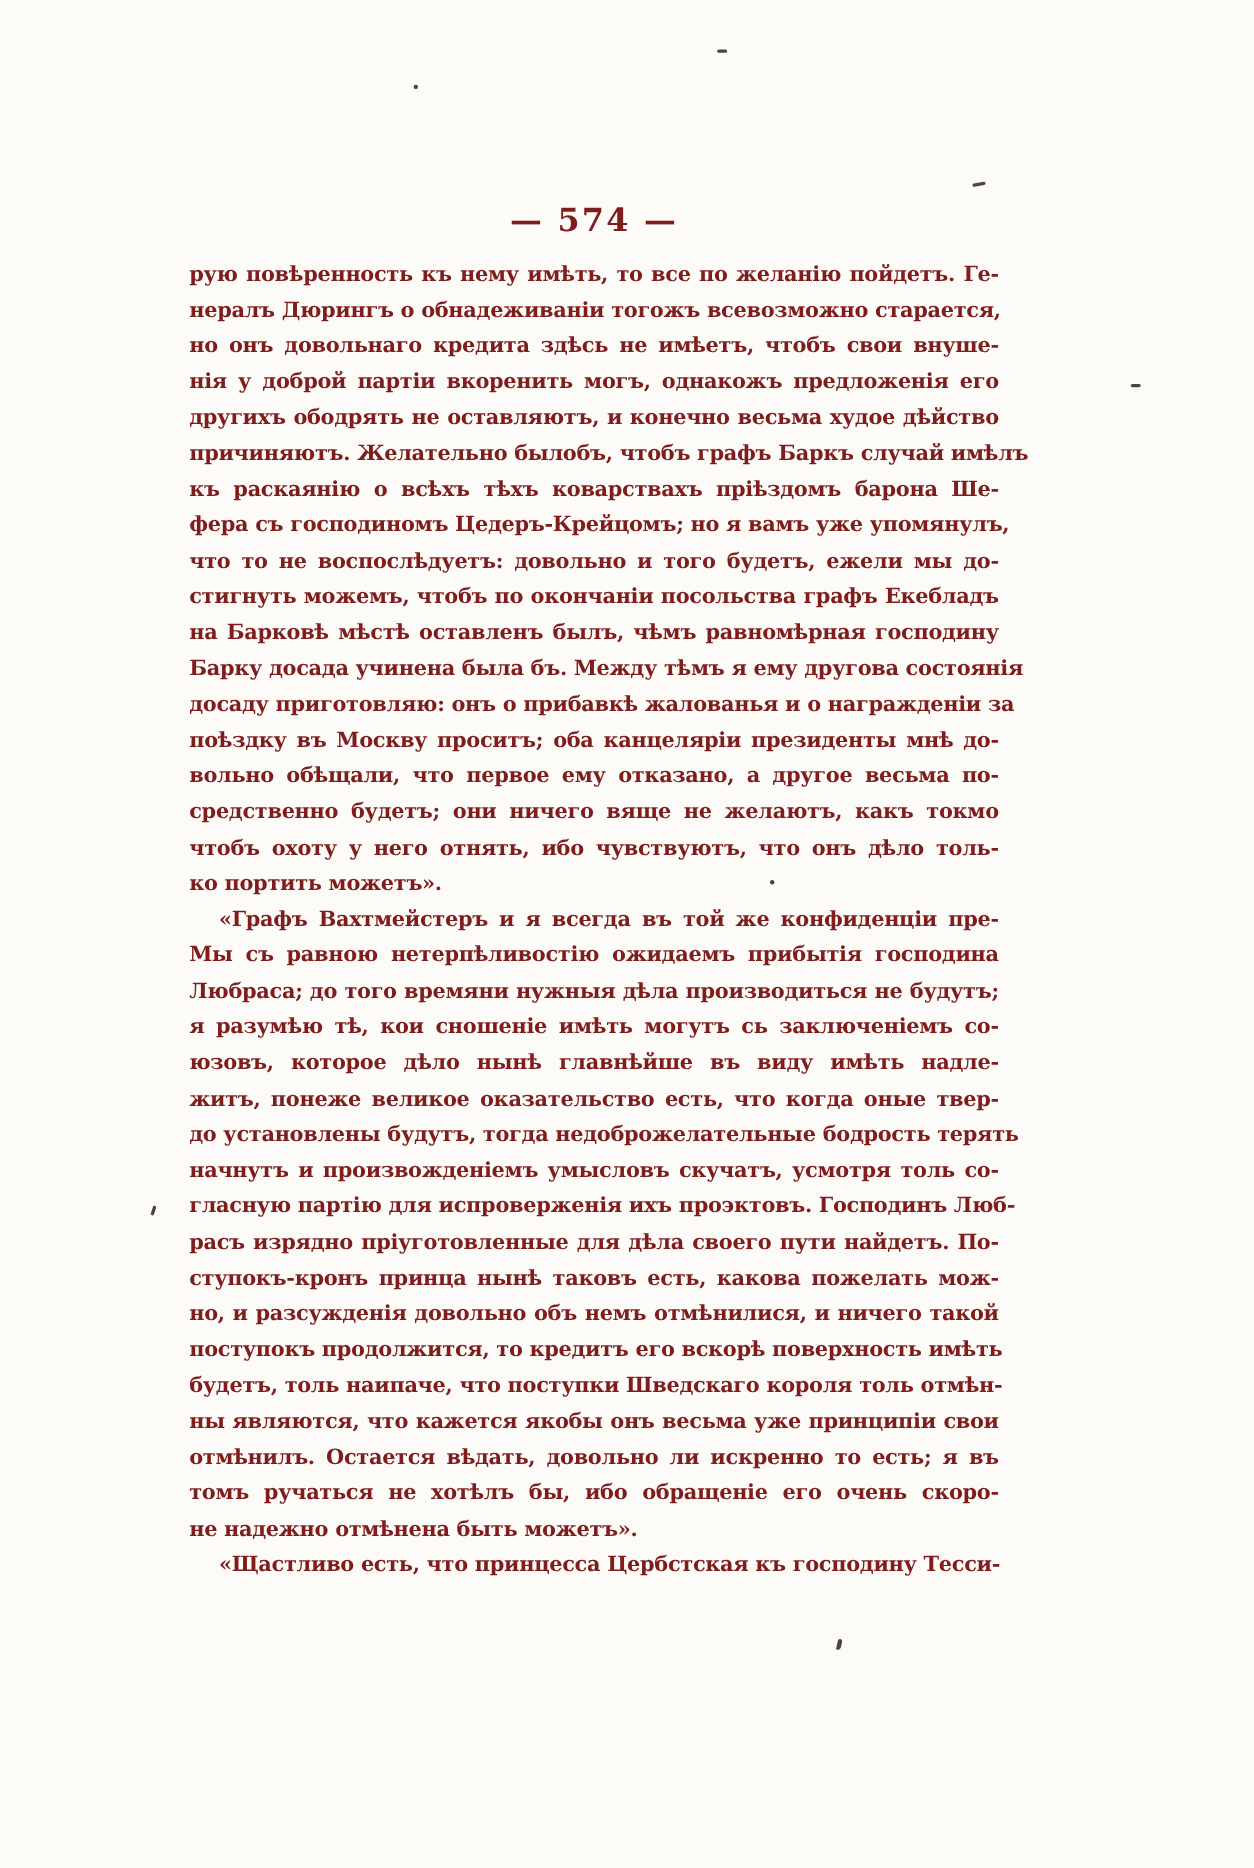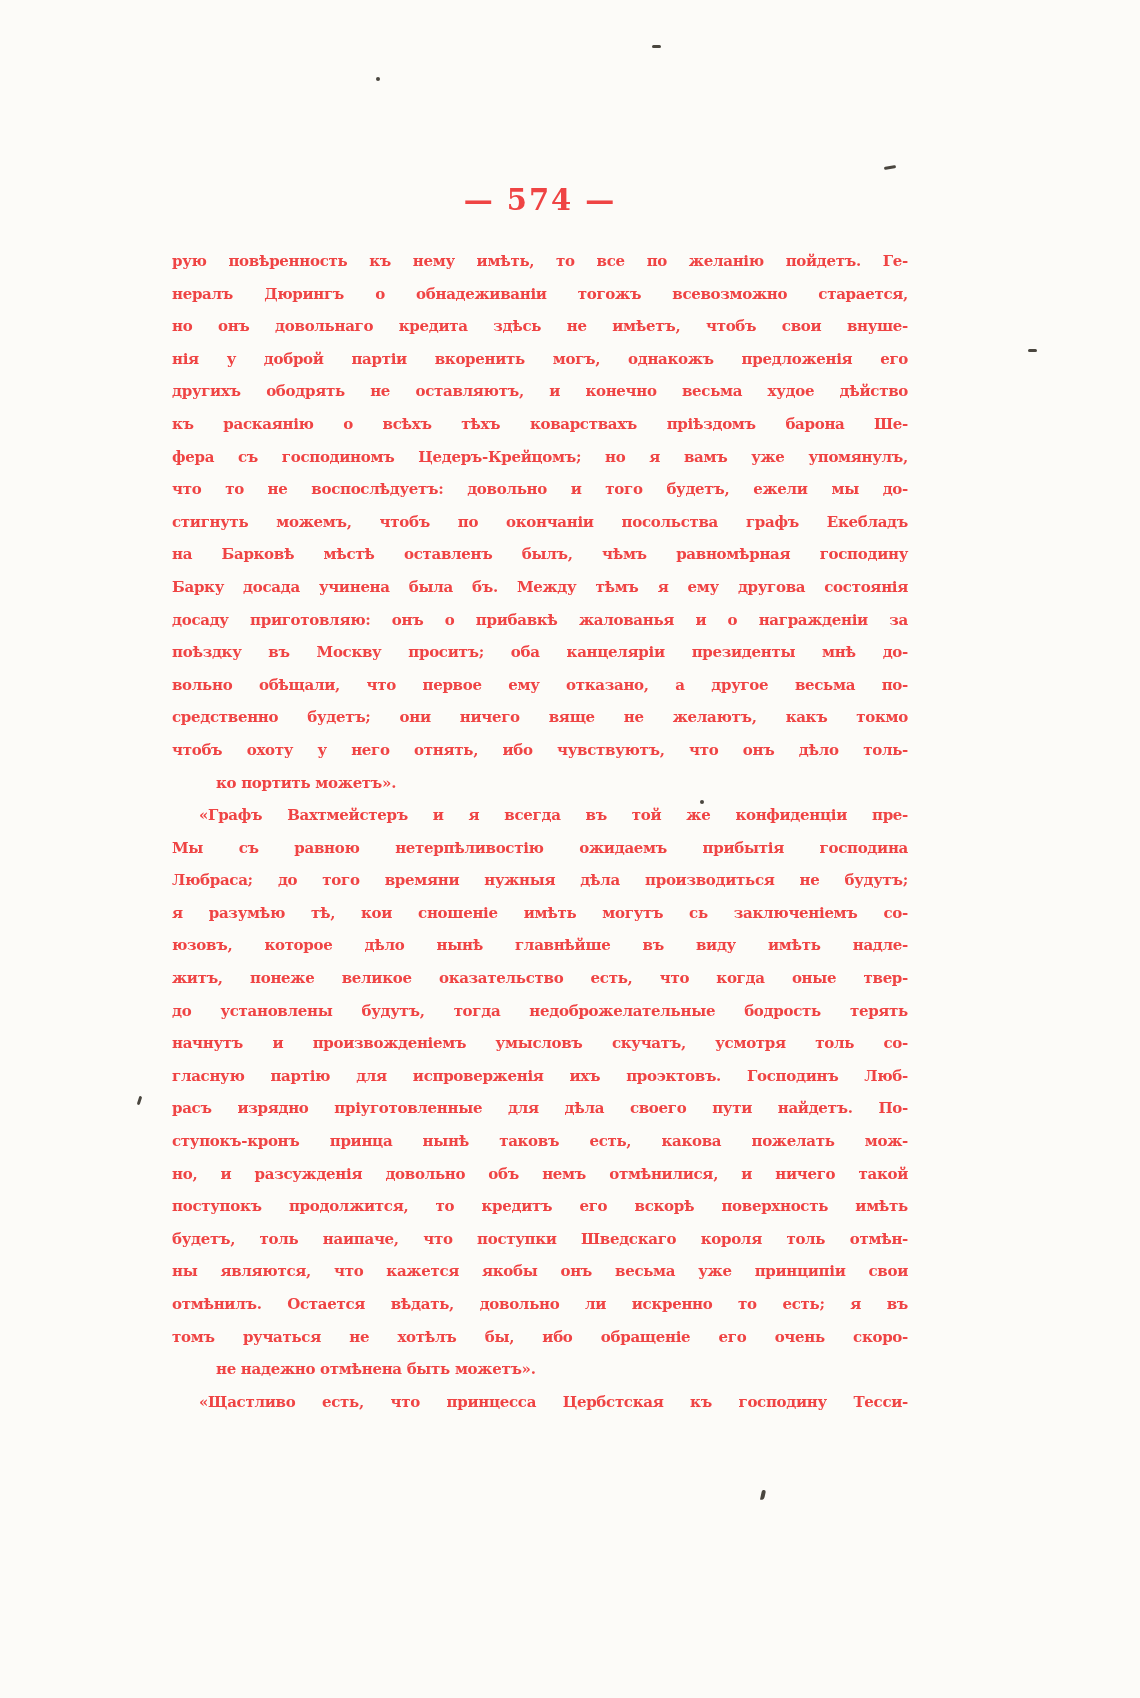--- a/index.html
+++ b/index.html
@@ -7,57 +7,56 @@
     padding: 0;
     background: #e9e8e4;
   }
   .page {
     position: relative;
     width: 1140px;
     height: 1698px;
     background: #fcfbf8;
     overflow: hidden;
     font-family: "DejaVu Serif", "Liberation Serif", serif;
-    color: #ef4444;
+    color: #7f1d1d;
   }
   .page-header {
     position: absolute;
     top: 183px;
     left: 172px;
     width: 736px;
     text-align: center;
     font-size: 29px;
     font-weight: bold;
     letter-spacing: 2px;
     white-space: nowrap;
   }
   .text-block {
     position: absolute;
-    top: 245px;
+    top: 233px;
     left: 172px;
     width: 736px;
-    font-size: 15px;
+    font-size: 19px;
     font-weight: bold;
     letter-spacing: -0.3px;
   }
   .line {
     height: 32.6px;
     line-height: 32.6px;
     text-align: justify;
     text-align-last: justify;
     text-justify: inter-word;
     white-space: nowrap;
     overflow: visible;
   }
   .line.indent {
     text-indent: 27px;
   }
   .line.para-end {
     text-align-last: left;
-    margin-left: 44px;
   }
   
   .speck {
     position: absolute;
     background: #4a463f;
     border-radius: 2px;
   }
   .speck.dot   { width: 4px; height: 4px; border-radius: 50%; }
   .speck.tilde { width: 12px; height: 3px; transform: rotate(-10deg); border-radius: 3px; }
   .speck.dash  { width: 9px; height: 3px; }
@@ -70,20 +69,21 @@
 <div class="page">
 
   <div class="page-header">— 574 —</div>
 
   <div class="text-block">
       <div class="line">рую повѣренность къ нему имѣть, то все по желанію пойдетъ. Ге-</div>
       <div class="line">нералъ Дюрингъ о обнадеживаніи тогожъ всевозможно старается,</div>
       <div class="line">но онъ довольнаго кредита здѣсь не имѣетъ, чтобъ свои внуше-</div>
       <div class="line">нія у доброй партіи вкоренить могъ, однакожъ предложенія его</div>
       <div class="line">другихъ ободрять не оставляютъ, и конечно весьма худое дѣйство</div>
+      <div class="line">причиняютъ. Желательно былобъ, чтобъ графъ Баркъ случай имѣлъ</div>
       <div class="line">къ раскаянію о всѣхъ тѣхъ коварствахъ пріѣздомъ барона Ше-</div>
       <div class="line">фера съ господиномъ Цедеръ-Крейцомъ; но я вамъ уже упомянулъ,</div>
       <div class="line">что то не воспослѣдуетъ: довольно и того будетъ, ежели мы до-</div>
       <div class="line">стигнуть можемъ, чтобъ по окончаніи посольства графъ Екебладъ</div>
       <div class="line">на Барковѣ мѣстѣ оставленъ былъ, чѣмъ равномѣрная господину</div>
       <div class="line">Барку досада учинена была бъ. Между тѣмъ я ему другова состоянія</div>
       <div class="line">досаду приготовляю: онъ о прибавкѣ жалованья и о награжденіи за</div>
       <div class="line">поѣздку въ Москву проситъ; оба канцеляріи президенты мнѣ до-</div>
       <div class="line">вольно обѣщали, что первое ему отказано, а другое весьма по-</div>
       <div class="line">средственно будетъ; они ничего вяще не желаютъ, какъ токмо</div>

